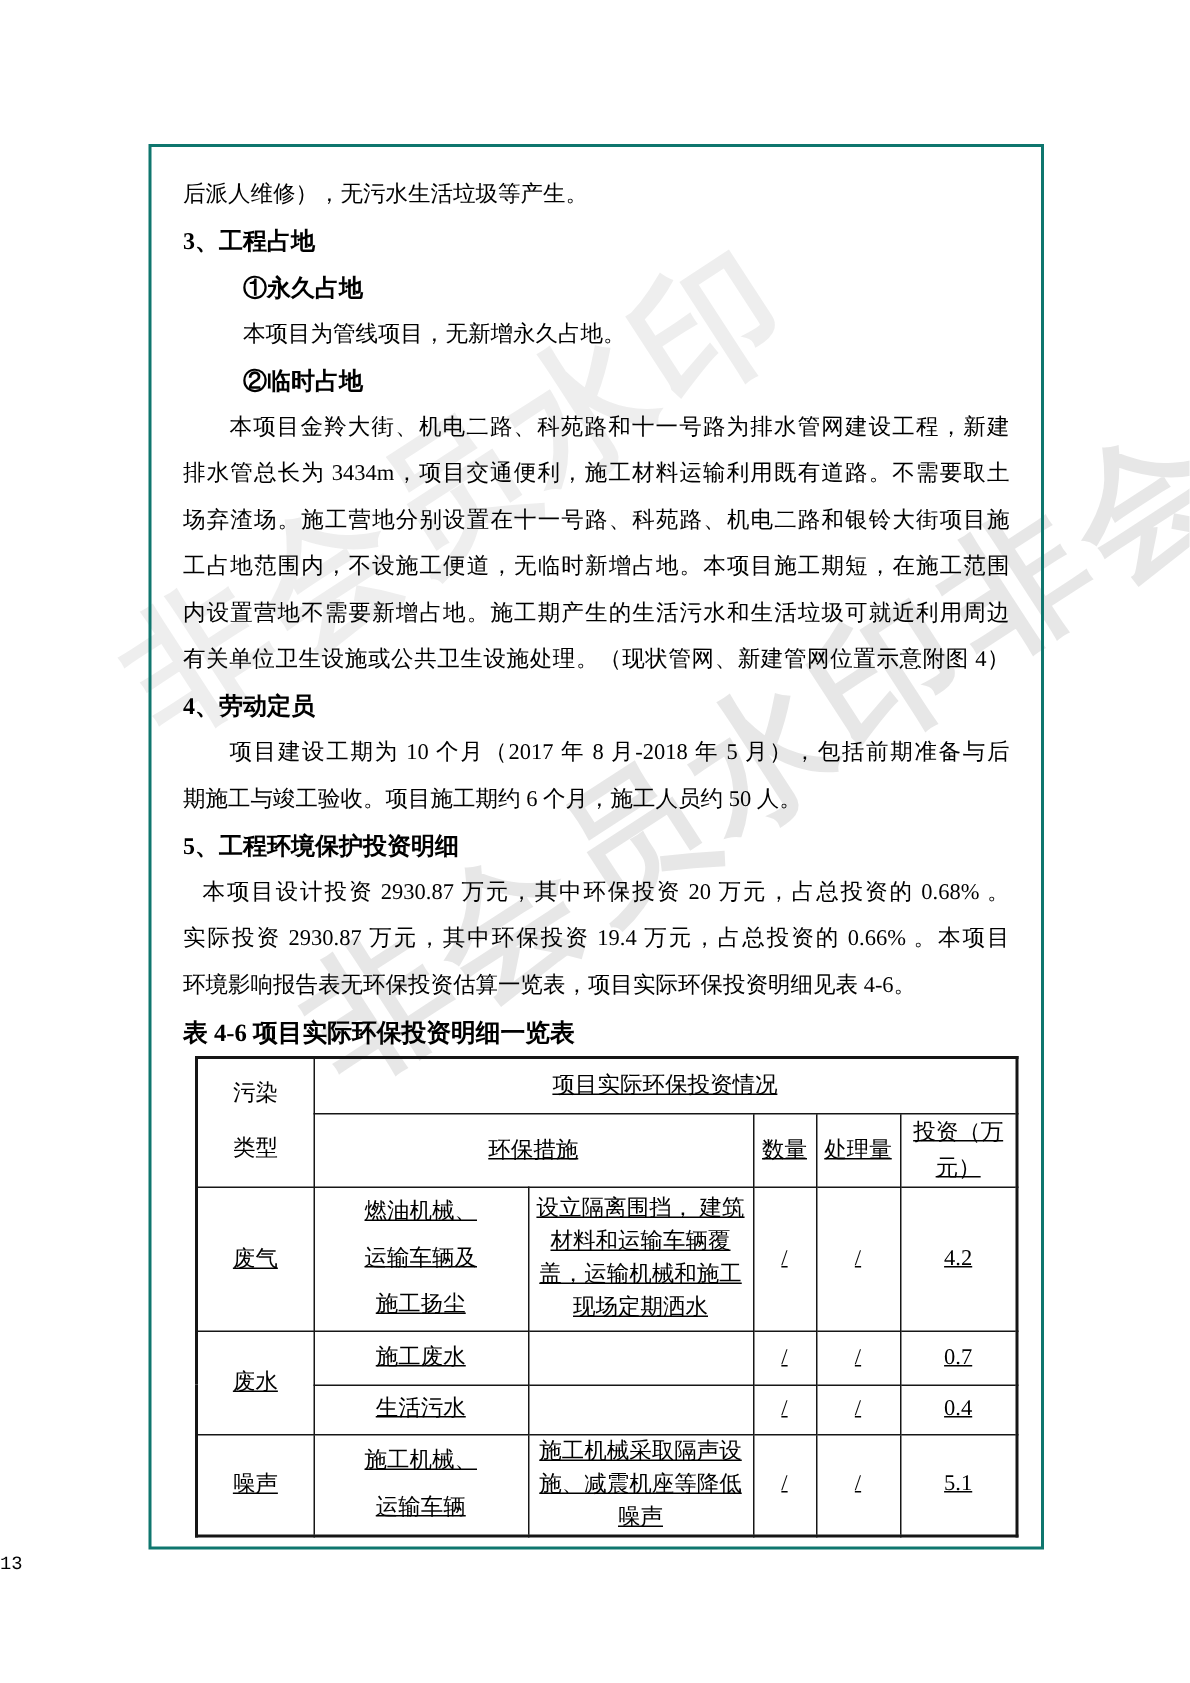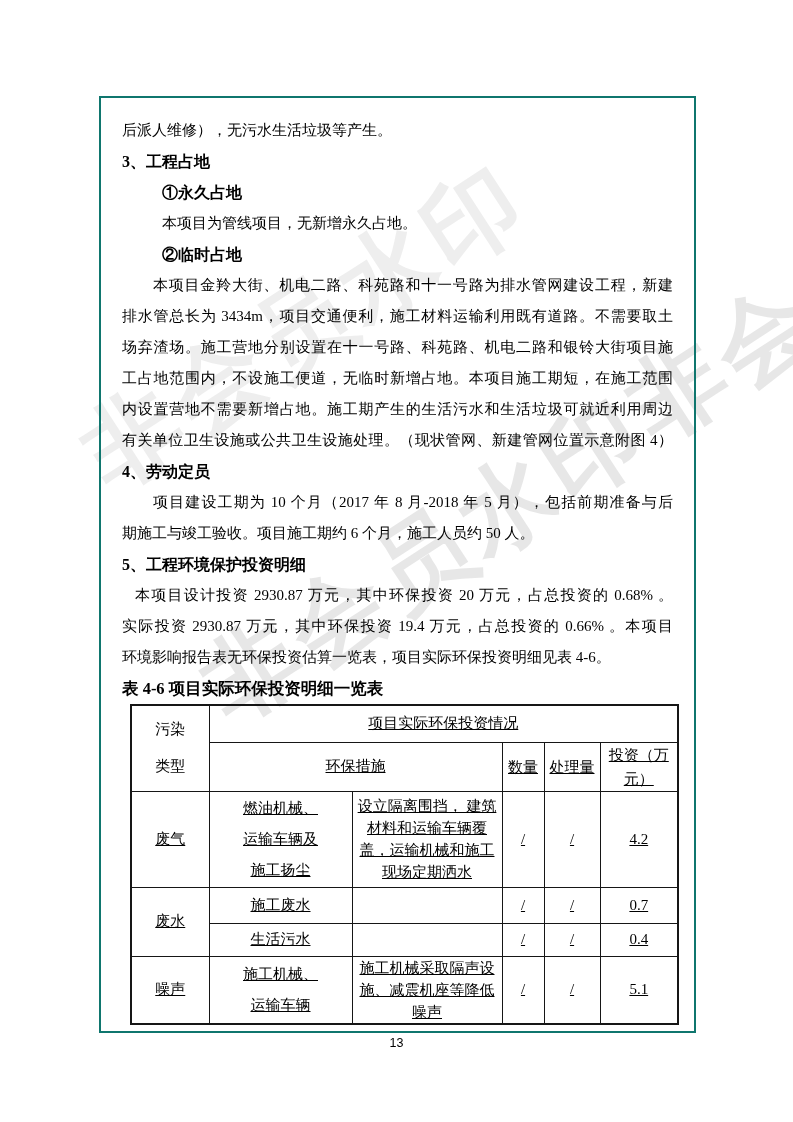--- a/index.html
+++ b/index.html
@@ -43,23 +43,23 @@
     border:1px solid #161616;text-align:center;vertical-align:middle;
     font-size:15px;padding:0 2px;overflow:hidden;text-decoration:underline;
   }
   td.pt span{display:inline-block;width:2.2em;line-height:37px;}
   td.h-small{line-height:24px;padding:0 1px;}
   td.measure{white-space:pre-line;line-height:31px;}
   td.desc{font-size:14.5px;line-height:22px;padding:0 3px;}
   td.inv-top{vertical-align:top;padding-top:4px;}
   
   .pageno{
-    position:absolute;left:0;right:0;top:1036px;text-align:center;
+    position:absolute;left:0;right:0;top:1036px;text-align:left;
     font-size:12.5px;z-index:1;
-    font-family:Liberation Sans, sans-serif;
+    font-family:Liberation Mono, monospace;
   }
 </style>
 </head>
 <body>
 
 <div class="wm wm-a">
     <span>非会员水印</span>
   </div>
 <div class="wm wm-b">
     <span>非会员水印</span>

